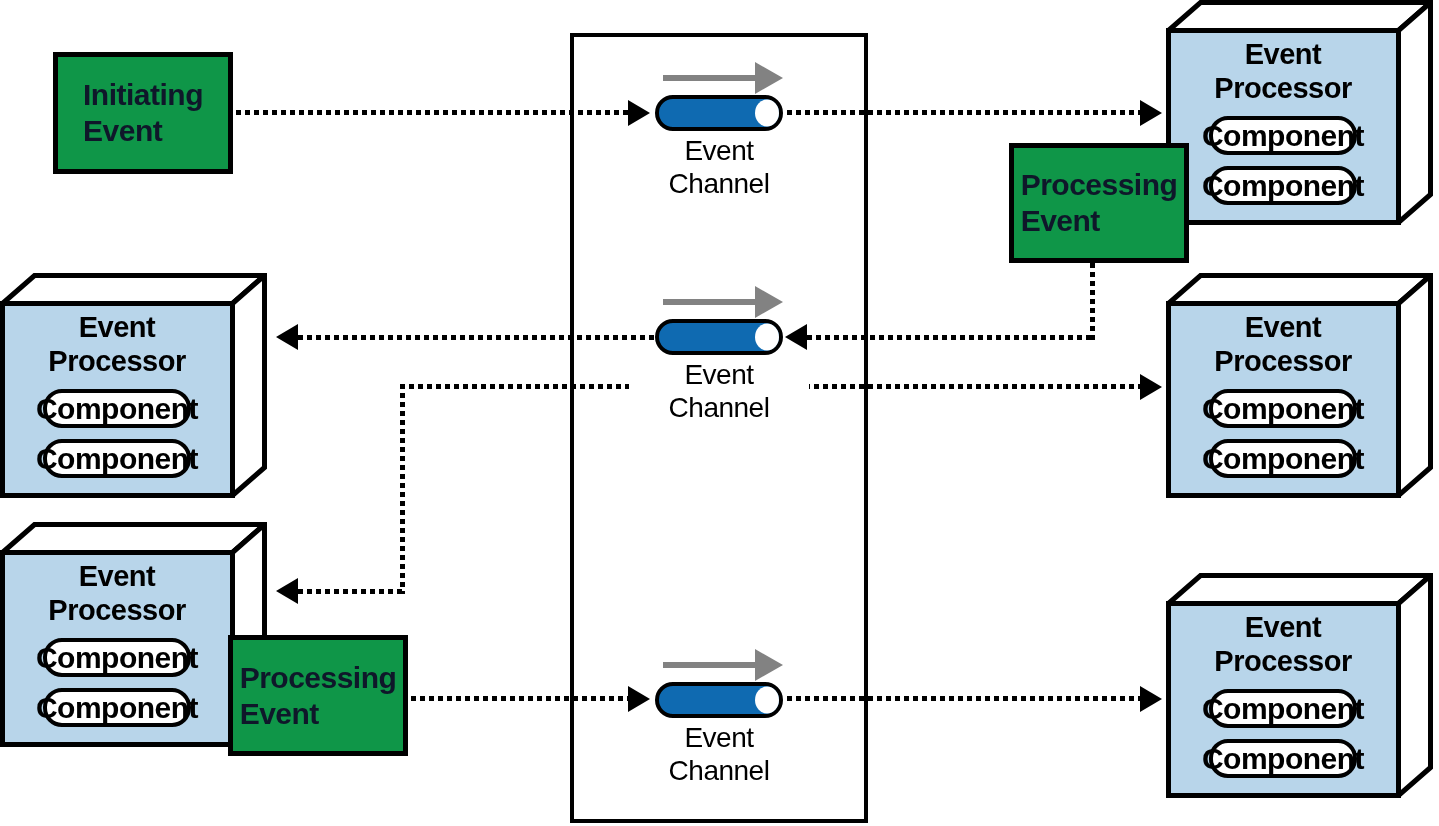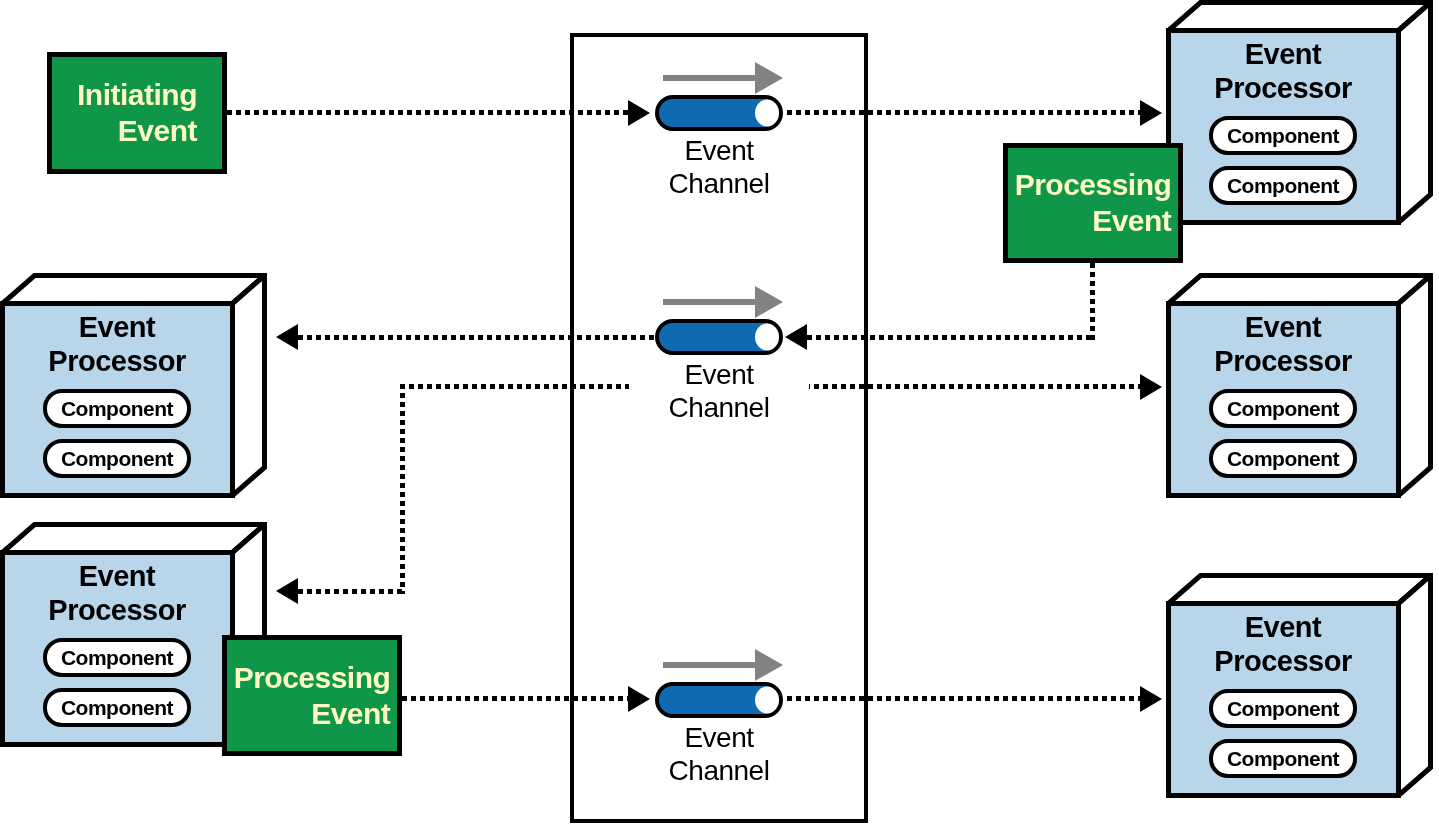--- a/index.html
+++ b/index.html
@@ -45,27 +45,27 @@
   .proc svg{position:absolute;left:0;top:0;}
   .f-side{fill:#ffffff;stroke:var(--line-black);stroke-width:5;stroke-linejoin:miter;}
   .f-front{fill:var(--processor-face);stroke:var(--line-black);stroke-width:5;}
   .proc-content{position:absolute;left:2px;top:30px;width:230px;height:192px;
     display:flex;flex-direction:column;align-items:center;}
   .proc-title{margin-top:7px;font-size:29px;font-weight:600;letter-spacing:-0.5px;
     line-height:1.18;text-align:center;white-space:pre-line;color:#000;}
   .pill{margin-top:11px;width:148px;height:39px;background:#fff;
     border:4px solid var(--line-black);border-radius:19px;
     display:flex;align-items:center;justify-content:center;
-    font-size:21px;font-weight:600;letter-spacing:-0.5px;color:#000;}
+    font-size:30px;font-weight:600;letter-spacing:-0.5px;color:#000;}
 
   
   .event-box{position:absolute;background:var(--event-green);
     border:5px solid var(--line-black);display:flex;align-items:center;justify-content:center;
-    text-align:right;color:#fef9c3;font-size:30px;font-weight:600;letter-spacing:-0.5px;
-    line-height:1.2;white-space:pre-line;z-index:5;}
+    text-align:left;color:#0f172a;font-size:30px;font-weight:600;letter-spacing:-0.5px;
+    line-height:1.2;white-space:pre-line;z-index:5;margin-left:6px;}
 </style>
 </head>
 <body>
 
 <div class="stage">
 
   <div class="channel-column"></div>
 
   <div class="dh" style="left:227px;top:110px;width:401px;"></div>
   <div class="ah r" style="left:628px;top:100px;"></div>

